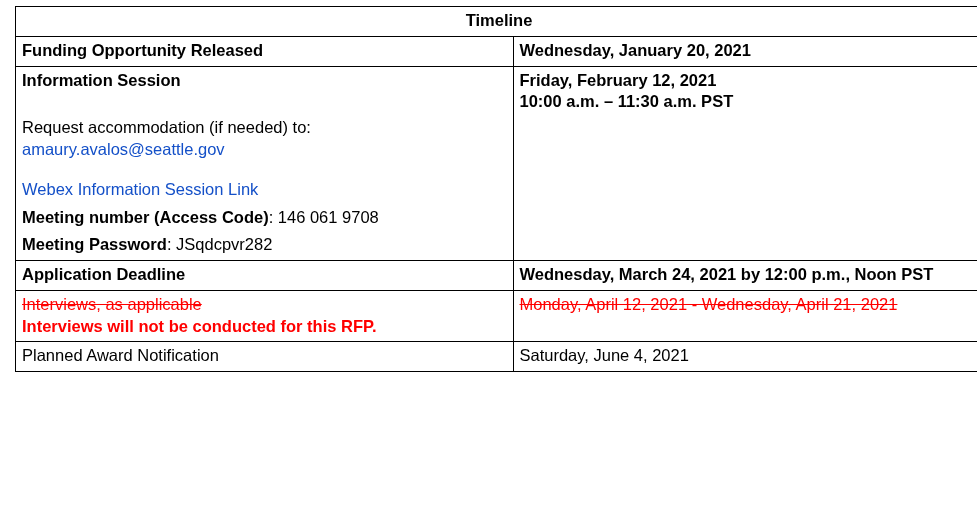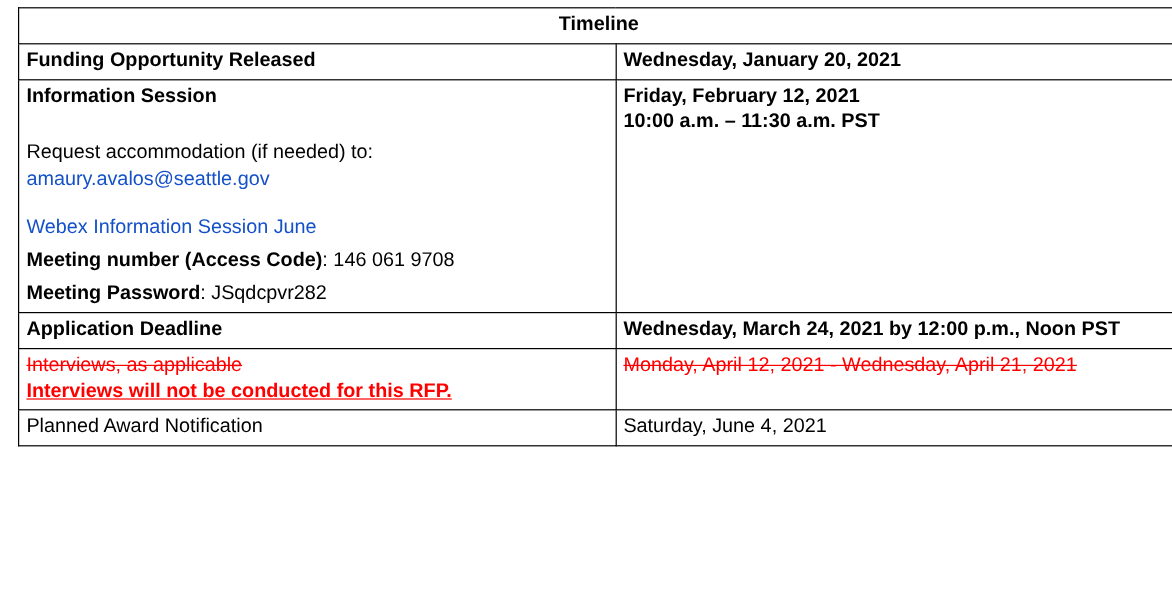--- a/index.html
+++ b/index.html
@@ -50,21 +50,20 @@
   }
   .spacer-lg { height: 26px; }
   .spacer-md { height: 18px; }
   .strike-red {
     color: #ff0000;
     text-decoration: line-through;
   }
   .red-bold {
     color: #ff0000;
     font-weight: bold;
-    text-decoration: underline;
   }
   .line { display: block; }
   .interview-cell { padding-top: 3px; padding-bottom: 2px; }
   .nowrap { white-space: nowrap; }
 </style>
 </head>
 <body>
 
 <div class="page">
   <table class="timeline">
@@ -82,21 +81,21 @@
         <td class="bold">Wednesday, January 20, 2021</td>
       </tr>
 
       <tr>
         <td>
           <span class="line bold">Information Session</span>
           <div class="spacer-lg"></div>
           <span class="line normal">Request accommodation (if needed) to:</span>
           <span class="line link">amaury.avalos@seattle.gov</span>
           <div class="spacer-md"></div>
-          <span class="line link">Webex Information Session June</span>
+          <span class="line link">Webex Information Session Link</span>
           <div style="height:6px"></div>
           <span class="line"><span class="bold">Meeting number (Access Code)</span><span class="normal">: 146 061 9708</span></span>
           <div style="height:6px"></div>
           <span class="line"><span class="bold">Meeting Password</span><span class="normal">: JSqdcpvr282</span></span>
         </td>
         <td class="bold">
           <span class="line">Friday, February 12, 2021</span>
           <span class="line">10:00 a.m. – 11:30 a.m. PST</span>
         </td>
       </tr>

